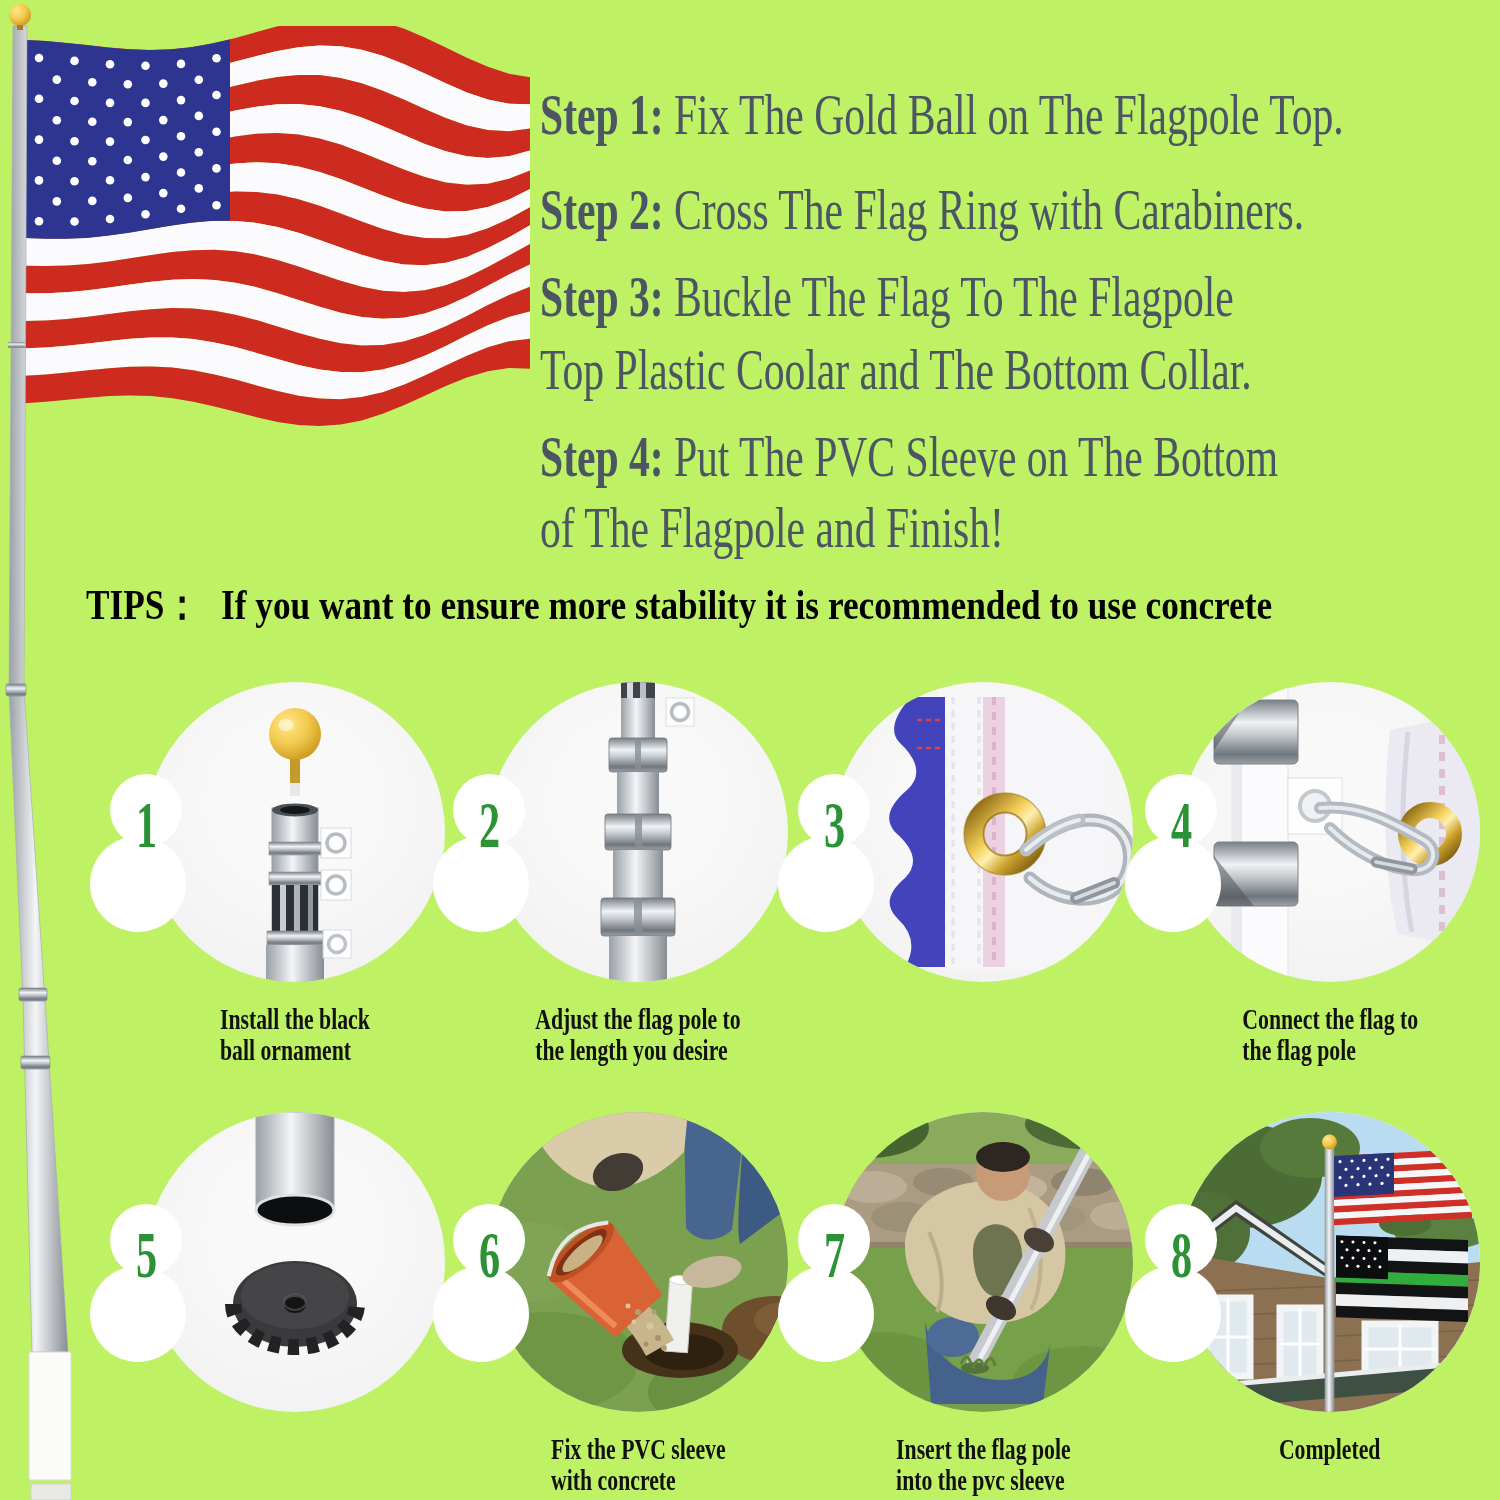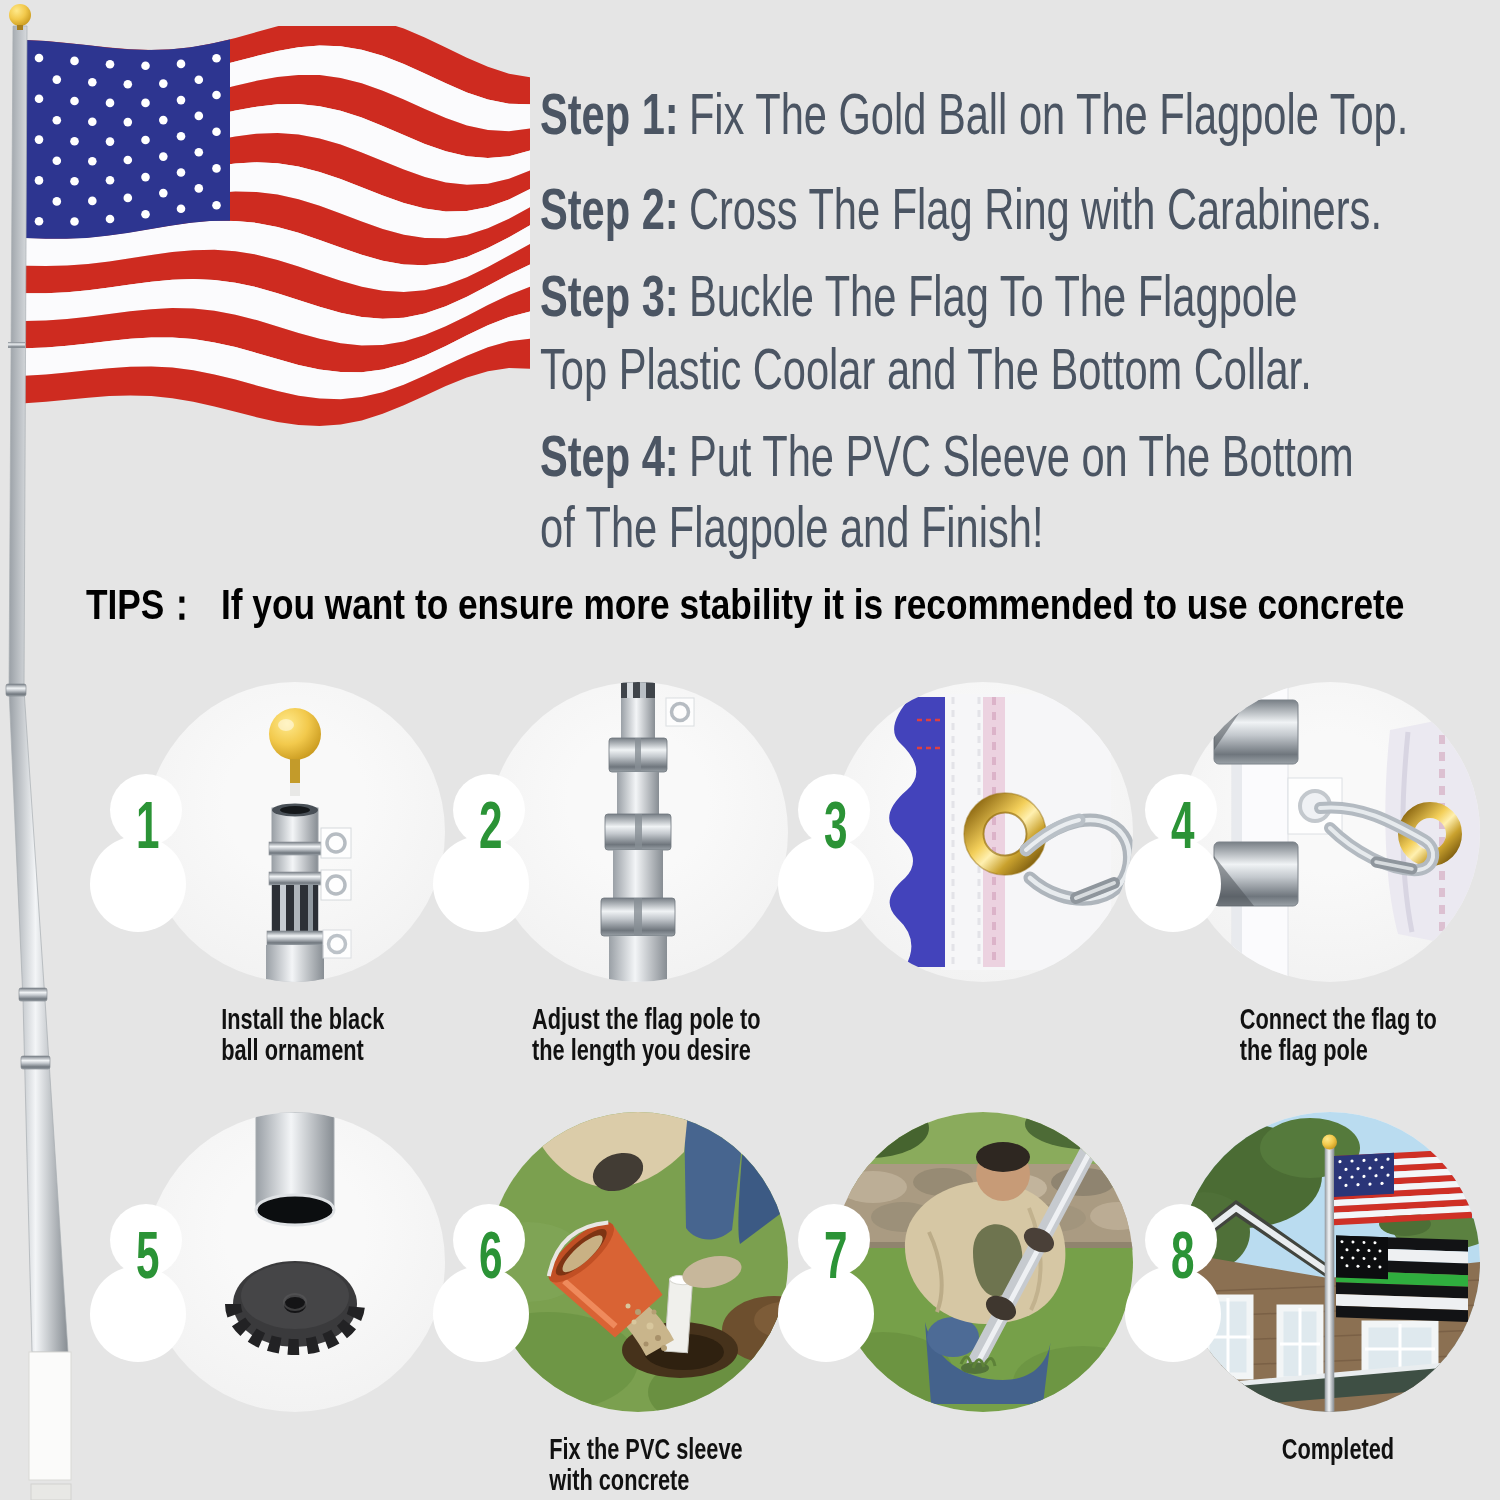--- a/index.html
+++ b/index.html
@@ -1,35 +1,35 @@
 <!DOCTYPE html>
 <html style="--accent-green: #2b9336; --step-text: #4b5563; --tips-text: #000000; --caption-text: #111111; --circle-bg: #efefef;"><head>
 <meta charset="utf-8">
 <style>
   html,body{margin:0;padding:0;background:#fff;}
-  #canvas{position:relative;width:1500px;height:1500px;background:#e5e5e5;overflow:hidden;
-          font-family:Liberation Sans, sans-serif;}
+  #canvas{position:relative;width:1500px;height:1500px;background:#bef264;overflow:hidden;
+          font-family:Liberation Serif, serif;}
   
   .step-line{position:absolute;left:540px;white-space:nowrap;font-size:57px;line-height:1.15;
              color:var(--step-text,#4b5563);transform:scaleX(.73);transform-origin:0 0;}
   .lbl{font-weight:700;padding-right:14px;}
   
   .tips{position:absolute;left:86px;top:576px;white-space:nowrap;font-size:43px;font-weight:700;
         color:var(--tips-text,#000);transform:scaleX(.82);transform-origin:0 0;}
   .tips-prefix{padding-right:26px;}
   
   .cell{position:absolute;width:350px;height:430px;}
   .circle{position:absolute;left:25px;top:10px;width:300px;height:300px;border-radius:50%;
           overflow:hidden;background:radial-gradient(circle at 50% 40%, #f9f9f9 30%, var(--circle-bg,#f0f0f0));}
   .circle svg{display:block;}
   .notch-a{position:absolute;left:-10px;top:102px;width:72px;height:72px;border-radius:50%;background:#fff;}
   .notch-b{position:absolute;left:-30px;top:164px;width:96px;height:96px;border-radius:50%;background:#fff;}
   .num{position:absolute;left:16px;top:120px;font-size:66px;font-weight:700;line-height:1;
        color:var(--accent-green,#2b9336);transform:scaleX(.64);transform-origin:0 0;}
-  .cap{position:absolute;left:8px;top:332px;width:100%;text-align:center;}
+  .cap{position:absolute;left:0;top:332px;width:100%;text-align:center;}
   .cap-inner{display:inline-block;text-align:left;font-size:29px;line-height:31px;font-weight:700;
              color:var(--caption-text,#111);transform:scaleX(.75);transform-origin:50% 0;}
   
   #flag-wrap{position:absolute;left:25px;top:26px;width:515px;height:460px;}
   #pole-svg{position:absolute;left:0;top:0;}
 </style>
 </head>
 <body>
 
 <div id="canvas">
@@ -375,20 +375,21 @@
         <line x1="260" y1="34" x2="144" y2="252" stroke="#eef0f3" stroke-width="5" stroke-linecap="round"></line>
         <ellipse cx="142" cy="256" rx="14" ry="6" fill="#53733a"></ellipse>
         <path d="M128,252 q6,-14 10,0 M140,256 q6,-16 11,-1 M152,252 q7,-12 10,2" stroke="#5d8238" stroke-width="3" fill="none"></path>
         <ellipse cx="206" cy="128" rx="16" ry="11" fill="#4a4038" transform="rotate(28 206 128)"></ellipse>
         <ellipse cx="168" cy="196" rx="16" ry="11" fill="#3f372f" transform="rotate(28 168 196)"></ellipse>
       </svg>
     </div>
     <div class="notch-a"></div>
     <div class="notch-b"></div>
     <div class="num">7</div>
+    <div class="cap"><div class="cap-inner"><div>Insert the flag pole</div><div>into the pvc sleeve</div></div></div>
   </div>
 
   <div class="cell" style="left:1155px;top:1102px">
     <div class="circle">
       <svg width="300" height="300" viewBox="0 0 300 300">
         <rect width="300" height="300" fill="#badcf0"></rect>
         <ellipse cx="64" cy="64" rx="78" ry="52" fill="#4b6c34"></ellipse>
         <ellipse cx="130" cy="36" rx="50" ry="30" fill="#557a3c"></ellipse>
         <ellipse cx="24" cy="120" rx="46" ry="40" fill="#4f7038"></ellipse>
         <ellipse cx="262" cy="120" rx="48" ry="18" fill="#5b8140"></ellipse>

